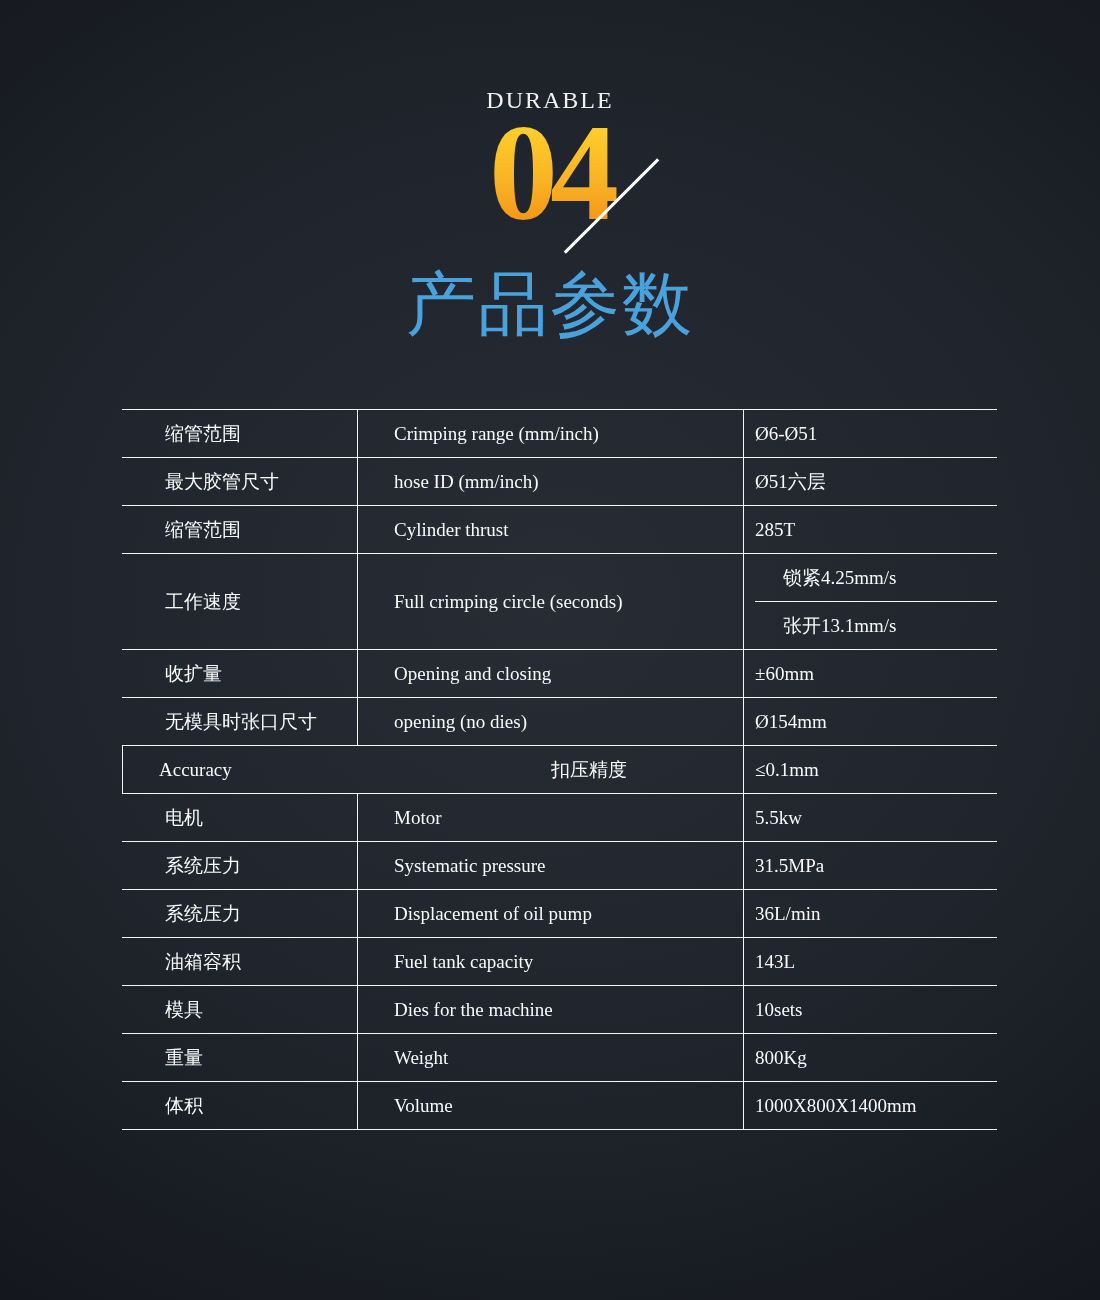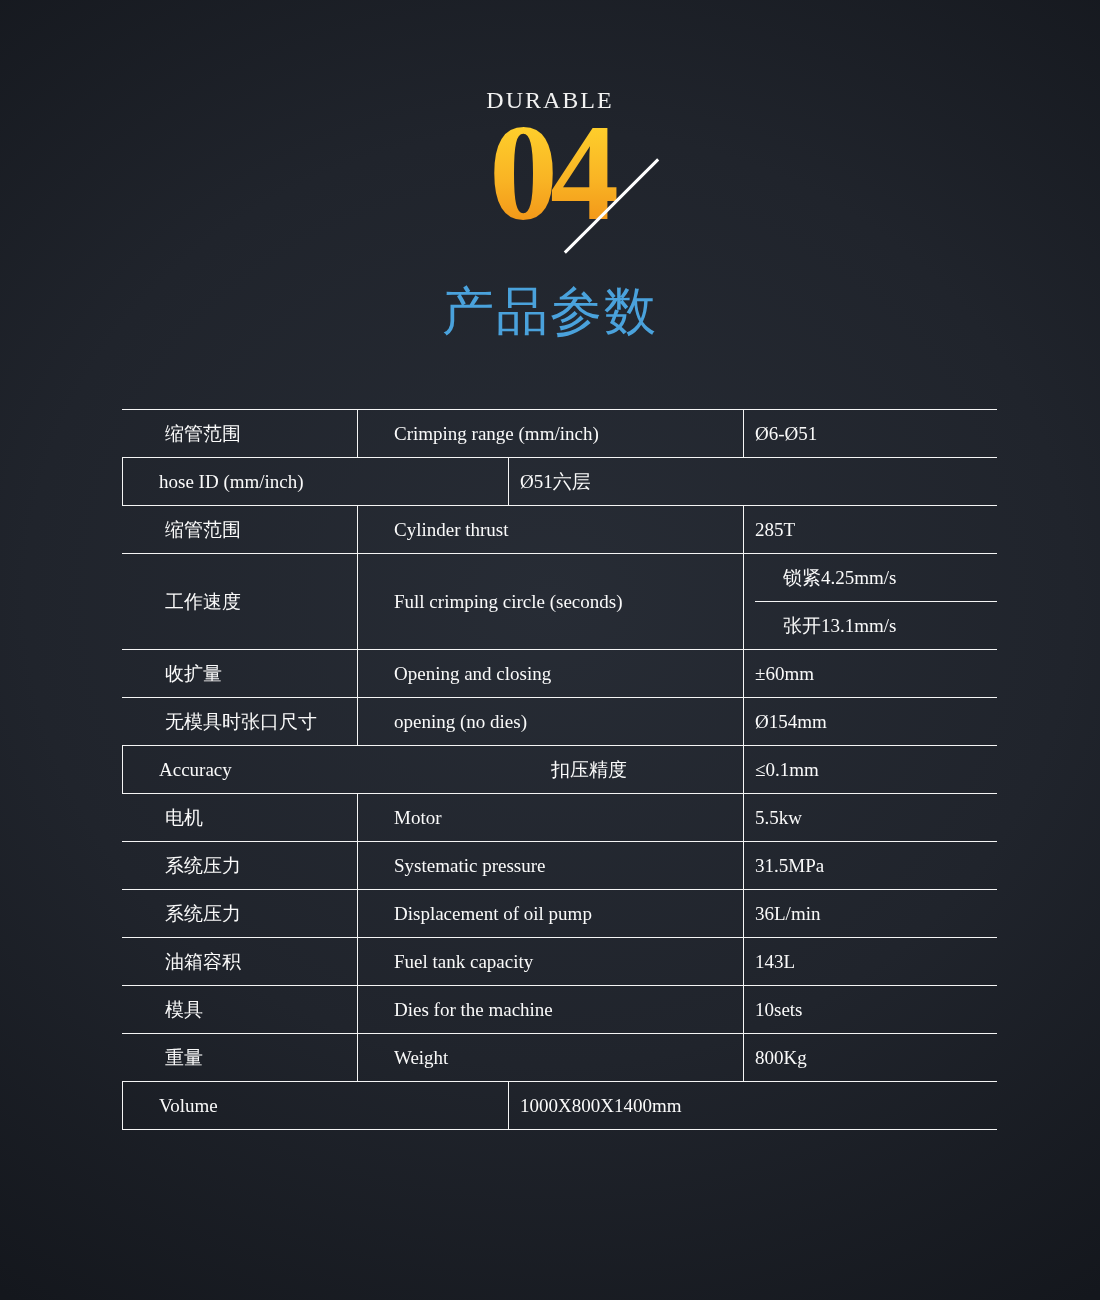--- a/index.html
+++ b/index.html
@@ -54,26 +54,26 @@
     position: absolute;
     left: 610px;
     top: 140px;
     width: 3px;
     height: 132px;
     background: #ffffff;
     transform: rotate(45deg);
   }
   .page-title {
     position: absolute;
-    top: 286px;
+    top: 270px;
     left: 0;
     width: 100%;
     margin: 0;
     text-align: center;
-    font-size: 52px;
+    font-size: 70px;
     font-weight: 400;
     line-height: 1;
     letter-spacing: 2px;
     color: #4aa2dc;
   }
 
   
   .spec-table {
     position: absolute;
     left: 122px;
@@ -125,20 +125,21 @@
 
   <div class="spec-table">
 
     <div class="row">
       <div class="cell cn">缩管范围</div>
       <div class="cell en">Crimping range (mm/inch)</div>
       <div class="cell val">Ø6-Ø51</div>
     </div>
 
     <div class="row">
+      <div class="cell cn">最大胶管尺寸</div>
       <div class="cell en">hose ID (mm/inch)</div>
       <div class="cell val">Ø51六层</div>
     </div>
 
     <div class="row">
       <div class="cell cn">缩管范围</div>
       <div class="cell en">Cylinder thrust</div>
       <div class="cell val">285T</div>
     </div>
 
@@ -200,18 +201,19 @@
       <div class="cell val">10sets</div>
     </div>
 
     <div class="row">
       <div class="cell cn">重量</div>
       <div class="cell en">Weight</div>
       <div class="cell val">800Kg</div>
     </div>
 
     <div class="row">
+      <div class="cell cn">体积</div>
       <div class="cell en">Volume</div>
       <div class="cell val">1000X800X1400mm</div>
     </div>
 
   </div>
 </div>
 
 </body></html>

